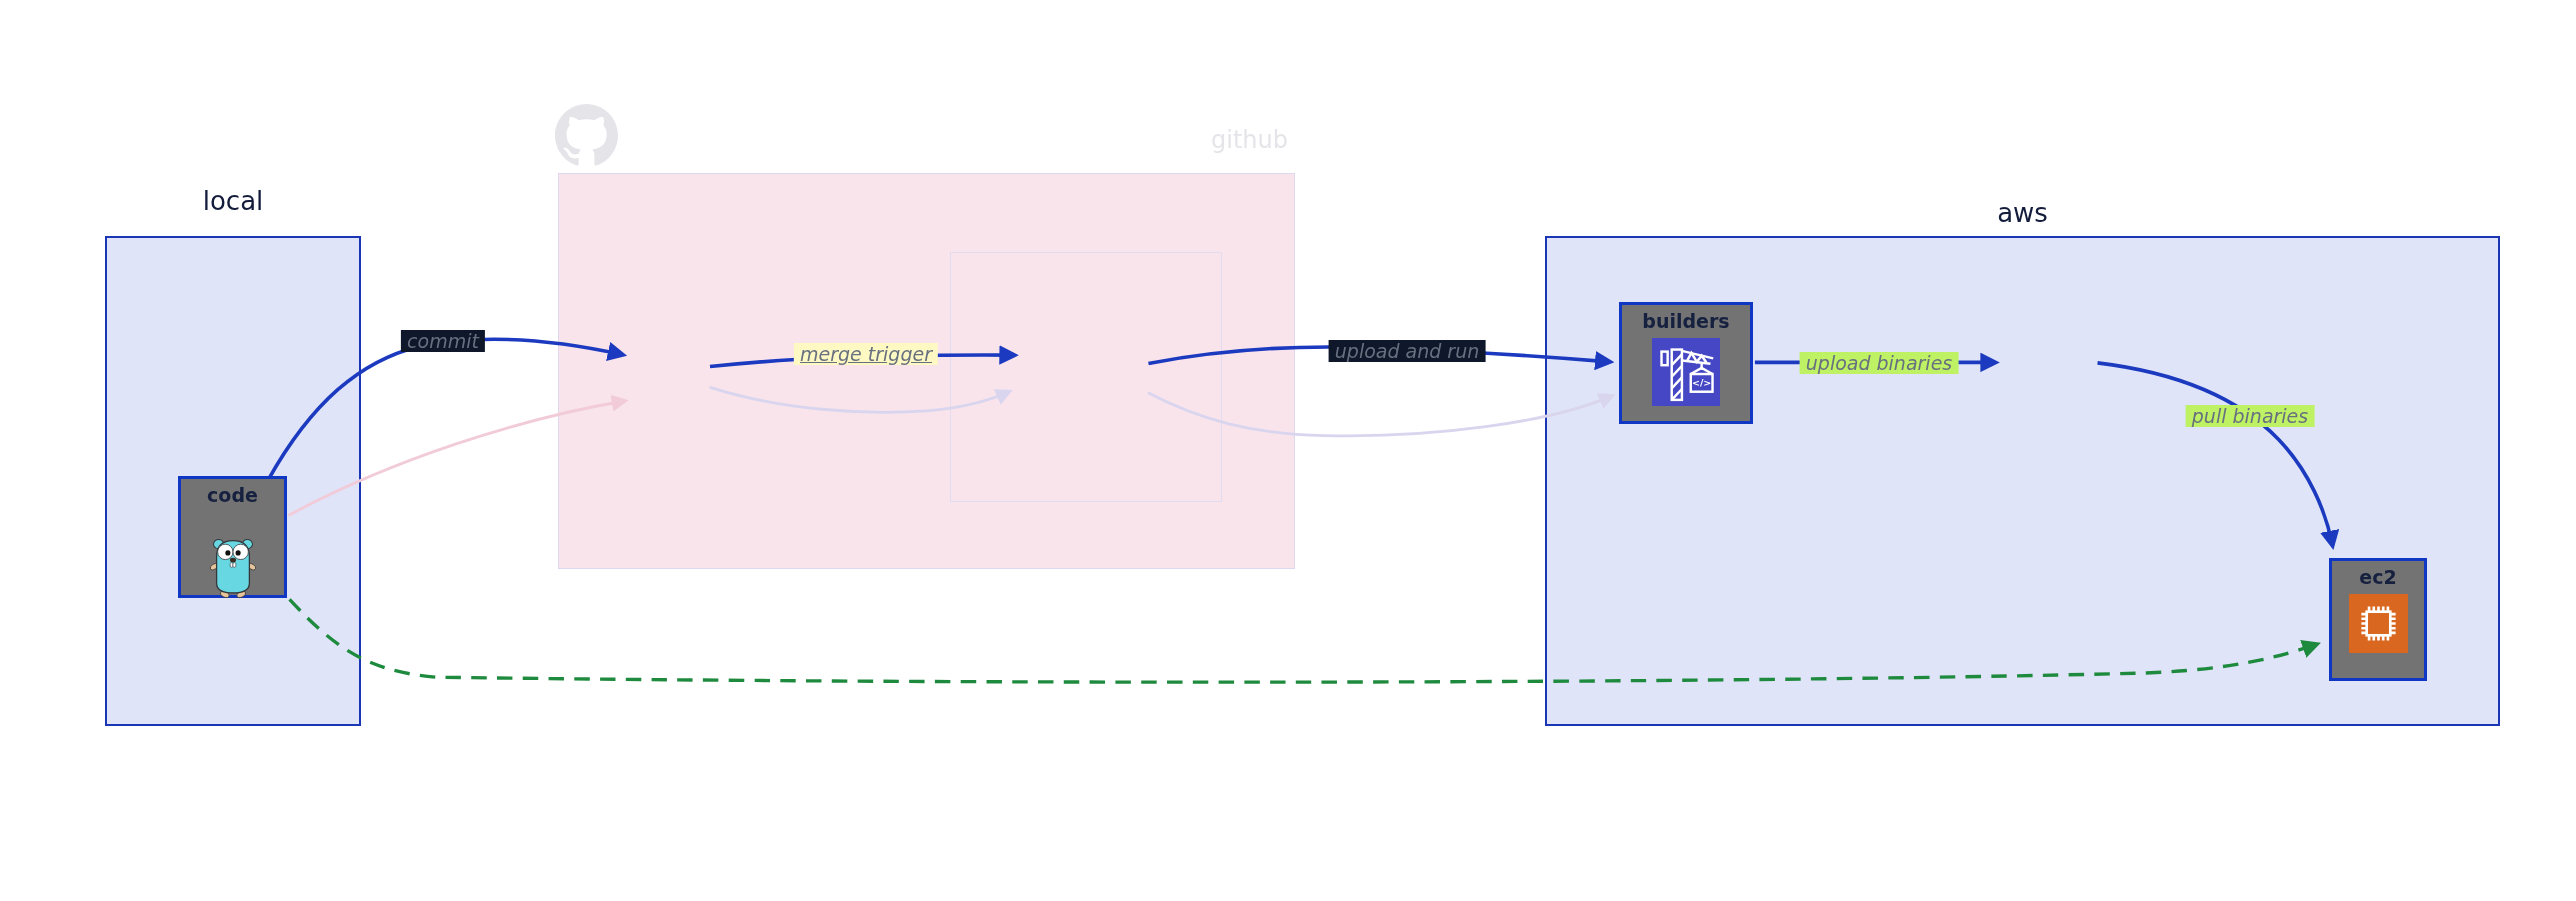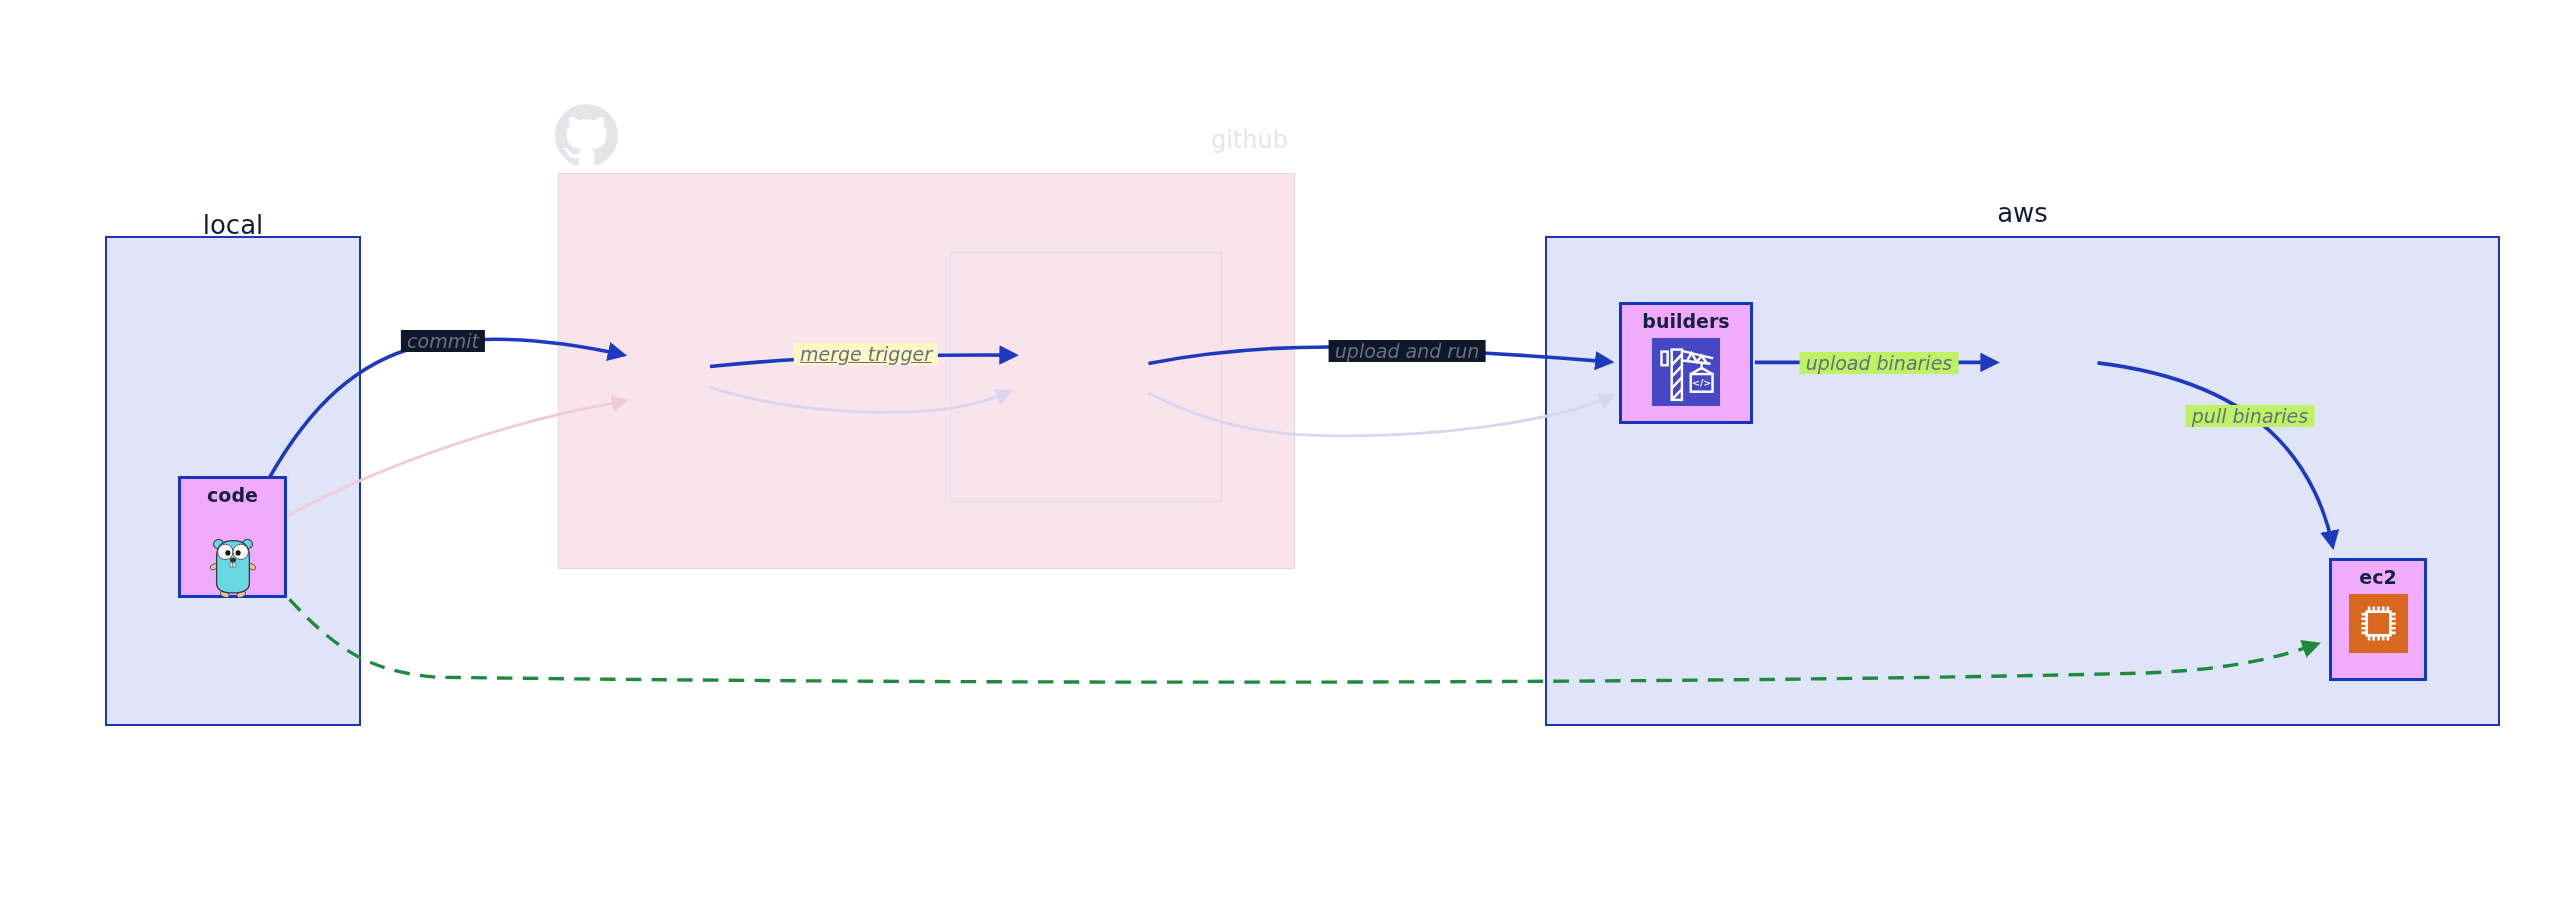--- a/index.html
+++ b/index.html
@@ -9,21 +9,21 @@
   }
   
   .zone{position:absolute;box-sizing:border-box;}
   .zone.local-aws{background:#dfe4f8;border:2.6px solid #1a36b5;}
   .zone.github{background:#f9e4ec;border:1.5px solid #dcd8ef;}
   .zone.master{background:transparent;border:1.5px solid #e2dcf1;}
   .zone-label{position:absolute;text-align:center;color:#131c3b;font-size:26px;}
   .zone-label.faded-gh{color:#e5e4e8;font-size:24px;text-align:right;}
   .zone-label.faded-master{color:#ecdbe2;font-size:27px;}
   
-  .node{position:absolute;box-sizing:border-box;background:#f0abfc;border:3.1px solid #1036c4;
+  .node{position:absolute;box-sizing:border-box;background:#737373;border:3.1px solid #1036c4;
         display:flex;flex-direction:column;align-items:center;}
   .node .nlabel{font-weight:bold;color:#16203f;font-size:19px;margin-top:5.2px;}
   .node.fadednode{background:rgba(255,255,255,0.28);border:2.1px solid #ddd7ef;justify-content:center;}
   .node.fadednode .nlabel{color:#d9c8d1;margin-top:0;}
   .icon-wrap{margin-top:6.2px;}
   
   .edge-label{position:absolute;transform:translate(-50%,-50%);white-space:nowrap;
     font-style:italic;color:#68707f;font-size:19px;padding:0 6.2px;}
   .bg-white{background:#0f172a;margin-left:24px;}
   .bg-pink{background:#fef9c3;text-decoration:underline;}
@@ -39,21 +39,21 @@
 </head>
 <body>
 
 <div class="stage">
 
   <div class="zone local-aws" style="left:105px;top:236px;width:256px;height:490px;"></div>
   <div class="zone github" style="left:558px;top:173px;width:737px;height:396px;"></div>
   <div class="zone master" style="left:950px;top:252px;width:272px;height:250px;"></div>
   <div class="zone local-aws" style="left:1545px;top:236px;width:955px;height:490px;"></div>
 
-  <div class="zone-label" style="left:105px;top:210px;width:256px;">local</div>
+  <div class="zone-label" style="left:105px;top:186px;width:256px;">local</div>
   <div class="zone-label faded-gh" style="left:1030px;top:126px;width:258px;">github</div>
   <div class="zone-label faded-master" style="left:950px;top:219px;width:272px;">master</div>
   <div class="zone-label" style="left:1545px;top:198px;width:955px;">aws</div>
 
   <div class="ghlogo" style="left:555px;top:104px;width:63px;height:63px;">
     <svg width="63" height="63" viewBox="0 0 24 24">
       <path fill="#e5e4e8" d="M12 0C5.37 0 0 5.37 0 12c0 5.31 3.435 9.795 8.205 11.385.6.105.825-.255.825-.57 0-.285-.015-1.23-.015-2.235-3.015.555-3.795-.735-4.035-1.41-.135-.345-.72-1.41-1.23-1.695-.42-.225-1.02-.78-.015-.795.945-.015 1.62.87 1.845 1.23 1.08 1.815 2.805 1.305 3.495.99.105-.78.42-1.305.765-1.605-2.67-.3-5.46-1.335-5.46-5.925 0-1.305.465-2.385 1.23-3.225-.12-.3-.54-1.53.12-3.18 0 0 1.005-.315 3.3 1.23.96-.27 1.98-.405 3-.405s2.04.135 3 .405c2.295-1.56 3.3-1.23 3.3-1.23.66 1.65.24 2.88.12 3.18.765.84 1.23 1.905 1.23 3.225 0 4.605-2.805 5.625-5.475 5.925.435.375.81 1.095.81 2.22 0 1.605-.015 2.895-.015 3.3 0 .315.225.69.825.57A12.02 12.02 0 0 0 24 12c0-6.63-5.37-12-12-12z"></path>
     </svg>
   </div>
 

